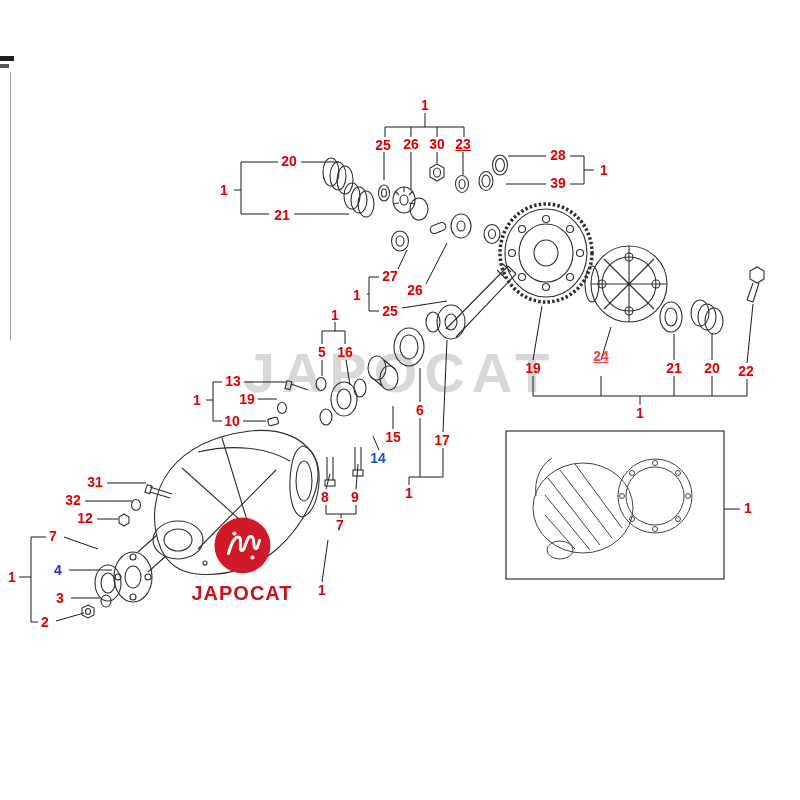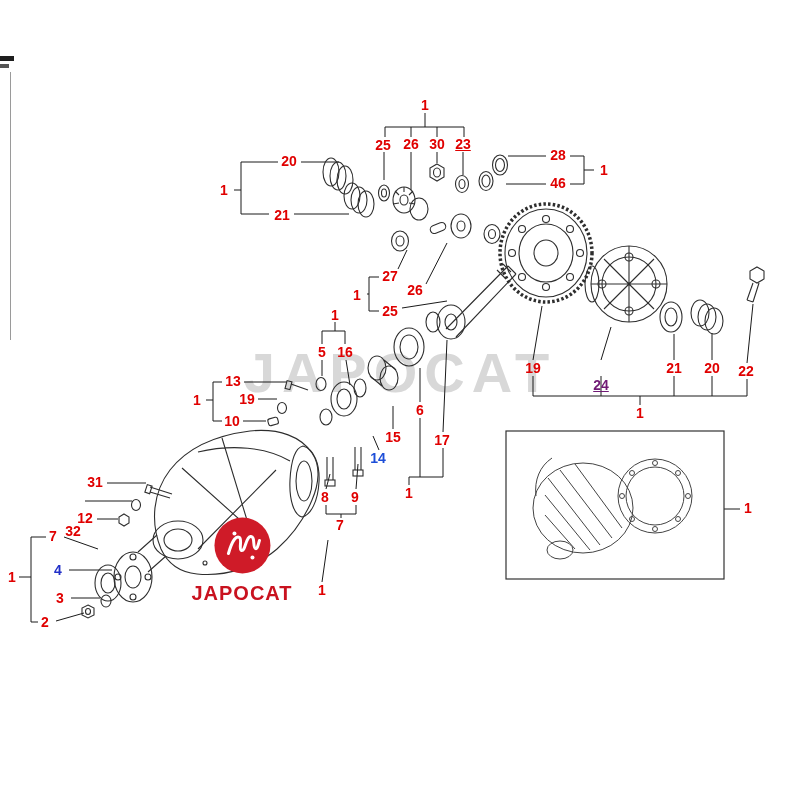--- a/index.html
+++ b/index.html
@@ -206,45 +206,45 @@
       <span class="callout" style="left: 425px; top: 105px; color: rgb(224, 0, 0);">1</span>
       <span class="callout" style="left: 383px; top: 145px; color: rgb(224, 0, 0);">25</span>
       <span class="callout" style="left: 411px; top: 144px; color: rgb(224, 0, 0);">26</span>
       <span class="callout" style="left: 437px; top: 144px; color: rgb(224, 0, 0);">30</span>
       <span class="callout" style="left: 463px; top: 144px; color: rgb(224, 0, 0); text-decoration: underline;">23</span>
       <span class="callout" style="left: 289px; top: 161px; color: rgb(224, 0, 0);">20</span>
       <span class="callout" style="left: 224px; top: 190px; color: rgb(224, 0, 0);">1</span>
       <span class="callout" style="left: 282px; top: 215px; color: rgb(224, 0, 0);">21</span>
       <span class="callout" style="left: 558px; top: 155px; color: rgb(224, 0, 0);">28</span>
       <span class="callout" style="left: 604px; top: 170px; color: rgb(224, 0, 0);">1</span>
-      <span class="callout" style="left: 558px; top: 183px; color: rgb(224, 0, 0);">46</span>
+      <span class="callout" style="left: 558px; top: 183px; color: rgb(224, 0, 0);">39</span>
       <span class="callout" style="left: 390px; top: 276px; color: rgb(224, 0, 0);">27</span>
       <span class="callout" style="left: 357px; top: 295px; color: rgb(224, 0, 0);">1</span>
       <span class="callout" style="left: 415px; top: 290px; color: rgb(224, 0, 0);">26</span>
       <span class="callout" style="left: 390px; top: 311px; color: rgb(224, 0, 0);">25</span>
       <span class="callout" style="left: 335px; top: 315px; color: rgb(224, 0, 0);">1</span>
       <span class="callout" style="left: 322px; top: 352px; color: rgb(224, 0, 0);">5</span>
       <span class="callout" style="left: 345px; top: 352px; color: rgb(224, 0, 0);">16</span>
       <span class="callout" style="left: 233px; top: 381px; color: rgb(224, 0, 0);">13</span>
       <span class="callout" style="left: 197px; top: 400px; color: rgb(224, 0, 0);">1</span>
       <span class="callout" style="left: 247px; top: 399px; color: rgb(224, 0, 0);">19</span>
       <span class="callout" style="left: 232px; top: 421px; color: rgb(224, 0, 0);">10</span>
       <span class="callout" style="left: 420px; top: 410px; color: rgb(224, 0, 0);">6</span>
       <span class="callout" style="left: 393px; top: 437px; color: rgb(224, 0, 0);">15</span>
       <span class="callout" style="left: 442px; top: 440px; color: rgb(224, 0, 0);">17</span>
       <span class="callout" style="left: 378px; top: 458px; color: #1d4ed8;">14</span>
       <span class="callout" style="left: 409px; top: 493px; color: rgb(224, 0, 0);">1</span>
       <span class="callout" style="left: 533px; top: 368px; color: rgb(224, 0, 0); text-align: center;">19</span>
-      <span class="callout" style="left: 601px; top: 385px; color: #701a75; text-decoration: underline;">24</span>
+      <span class="callout" style="left: 601px; top: 356px; color: #ef4444; text-decoration: underline;">24</span>
       <span class="callout" style="left: 674px; top: 368px; color: rgb(224, 0, 0);">21</span>
       <span class="callout" style="left: 712px; top: 368px; color: rgb(224, 0, 0);">20</span>
       <span class="callout" style="left: 746px; top: 371px; color: rgb(224, 0, 0);">22</span>
       <span class="callout" style="left: 640px; top: 413px; color: rgb(224, 0, 0);">1</span>
       <span class="callout" style="left: 95px; top: 482px; color: rgb(224, 0, 0);">31</span>
-      <span class="callout" style="left: 73px; top: 500px; color: rgb(224, 0, 0); margin-top: 31px;">32</span>
+      <span class="callout" style="left: 73px; top: 500px; color: rgb(224, 0, 0);">32</span>
       <span class="callout" style="left: 85px; top: 518px; color: rgb(224, 0, 0);">12</span>
       <span class="callout" style="left: 53px; top: 536px; color: rgb(224, 0, 0);">7</span>
       <span class="callout" style="left: 12px; top: 577px; color: rgb(224, 0, 0);">1</span>
       <span class="callout" style="left: 58px; top: 570px; color: rgb(34, 48, 200);">4</span>
       <span class="callout" style="left: 60px; top: 598px; color: rgb(224, 0, 0);">3</span>
       <span class="callout" style="left: 45px; top: 622px; color: rgb(224, 0, 0);">2</span>
       <span class="callout" style="left: 325px; top: 497px; color: rgb(224, 0, 0);">8</span>
       <span class="callout" style="left: 355px; top: 497px; color: rgb(224, 0, 0);">9</span>
       <span class="callout" style="left: 340px; top: 525px; color: rgb(224, 0, 0);">7</span>
       <span class="callout" style="left: 322px; top: 590px; color: rgb(224, 0, 0);">1</span>

